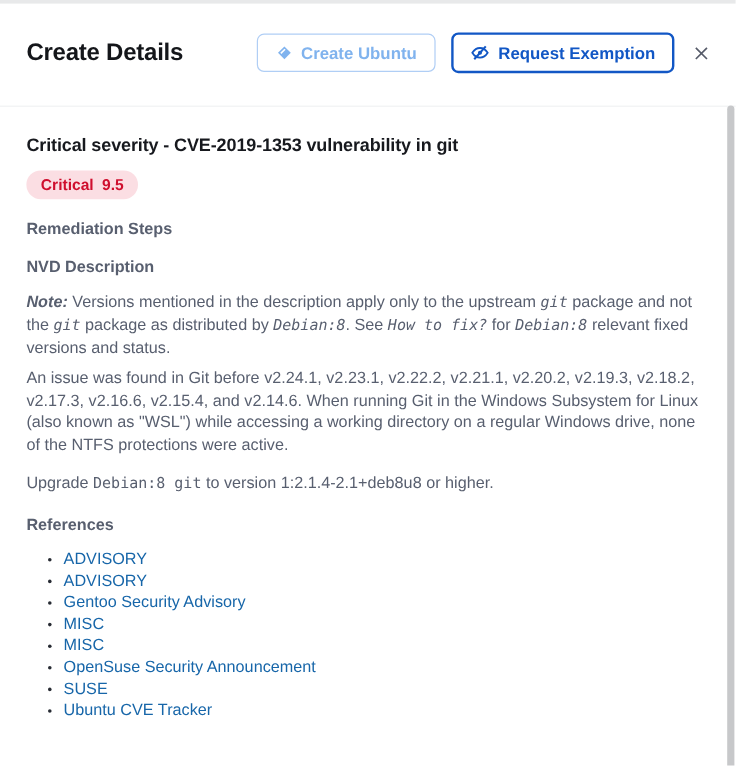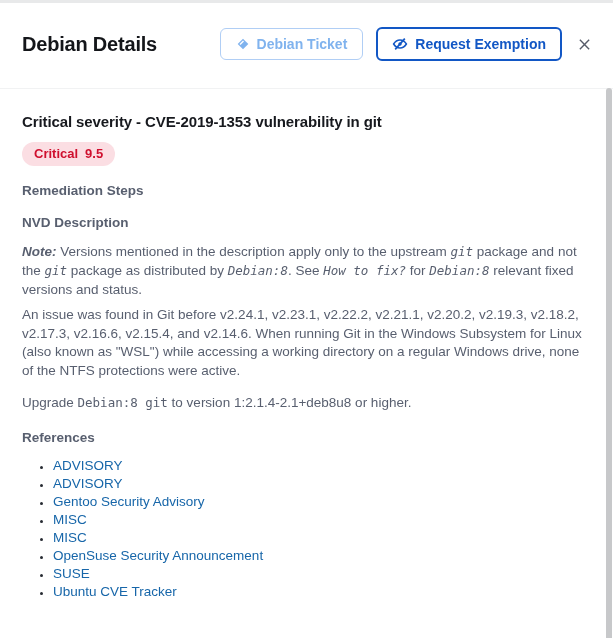--- a/index.html
+++ b/index.html
@@ -89,30 +89,30 @@
     background:#c7c8ca; border-radius:4px 4px 0 0;
   }
 </style>
 </head>
 <body>
 
 <div class="panel">
   <div class="top-strip"></div>
 
   <header class="hdr">
-    <h1 class="hdr-title">Debian Details</h1>
+    <h1 class="hdr-title">Create Details</h1>
     <div class="hdr-actions">
       <button class="btn btn-create">
         <span style="display:inline-flex;">
           <svg width="14" height="14" viewBox="0 0 16 16" aria-hidden="true">
             <rect x="3.7" y="3.7" width="8.6" height="8.6" transform="rotate(45 8 8)" fill="currentColor"></rect>
             <path d="M4.6 8.6 L8.6 4.6" stroke="#ffffff" stroke-width="1.6" fill="none"></path>
           </svg>
         </span>
-        <span>Debian Ticket</span>
+        <span>Create Ubuntu</span>
       </button>
       <button class="btn btn-request">
         <span style="display:inline-flex;">
           <svg width="16" height="16" viewBox="0 0 16 16" fill="none" aria-hidden="true">
             <path d="M1.6 8s2.5-4 6.4-4 6.4 4 6.4 4-2.5 4-6.4 4S1.6 8 1.6 8z" stroke="currentColor" stroke-width="1.5"></path>
             <circle cx="8" cy="8" r="1.7" fill="currentColor"></circle>
             <line x1="3.2" y1="13.4" x2="12.8" y2="2.6" stroke="currentColor" stroke-width="1.7"></line>
           </svg>
         </span>
         <span>Request Exemption</span>

